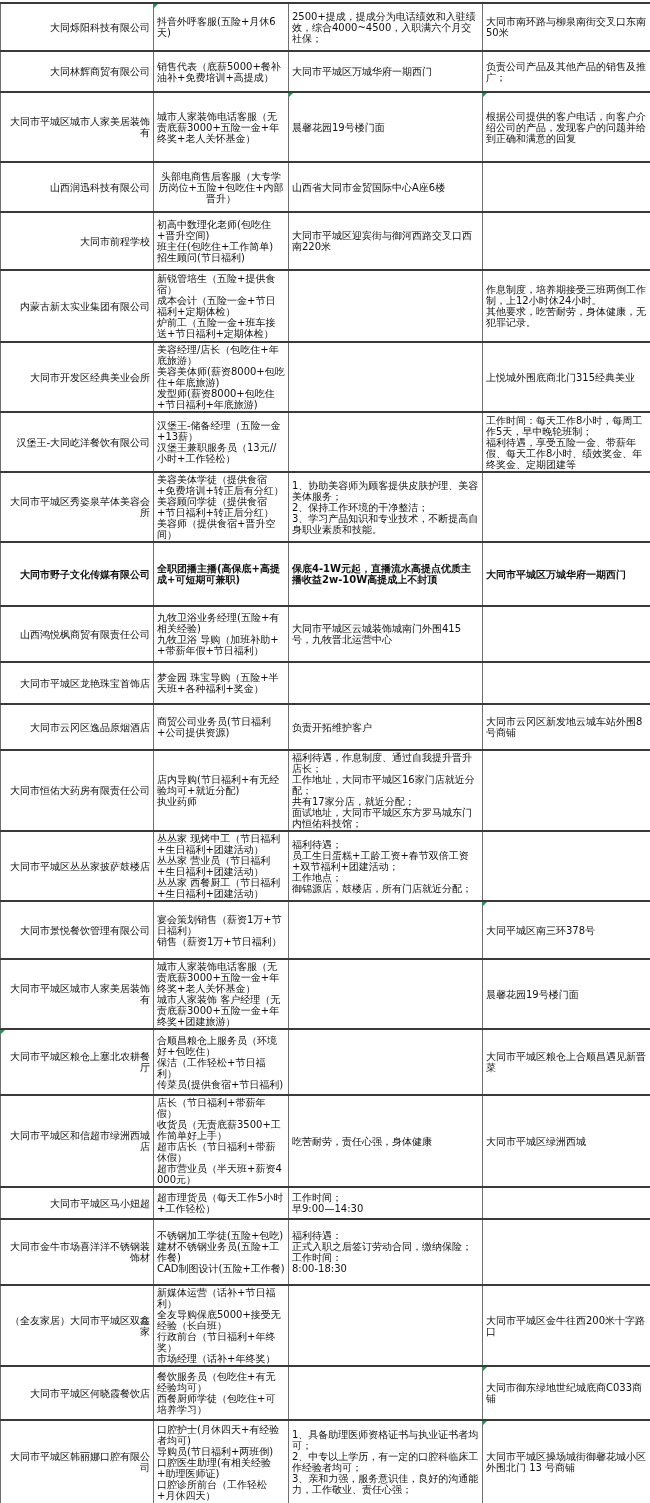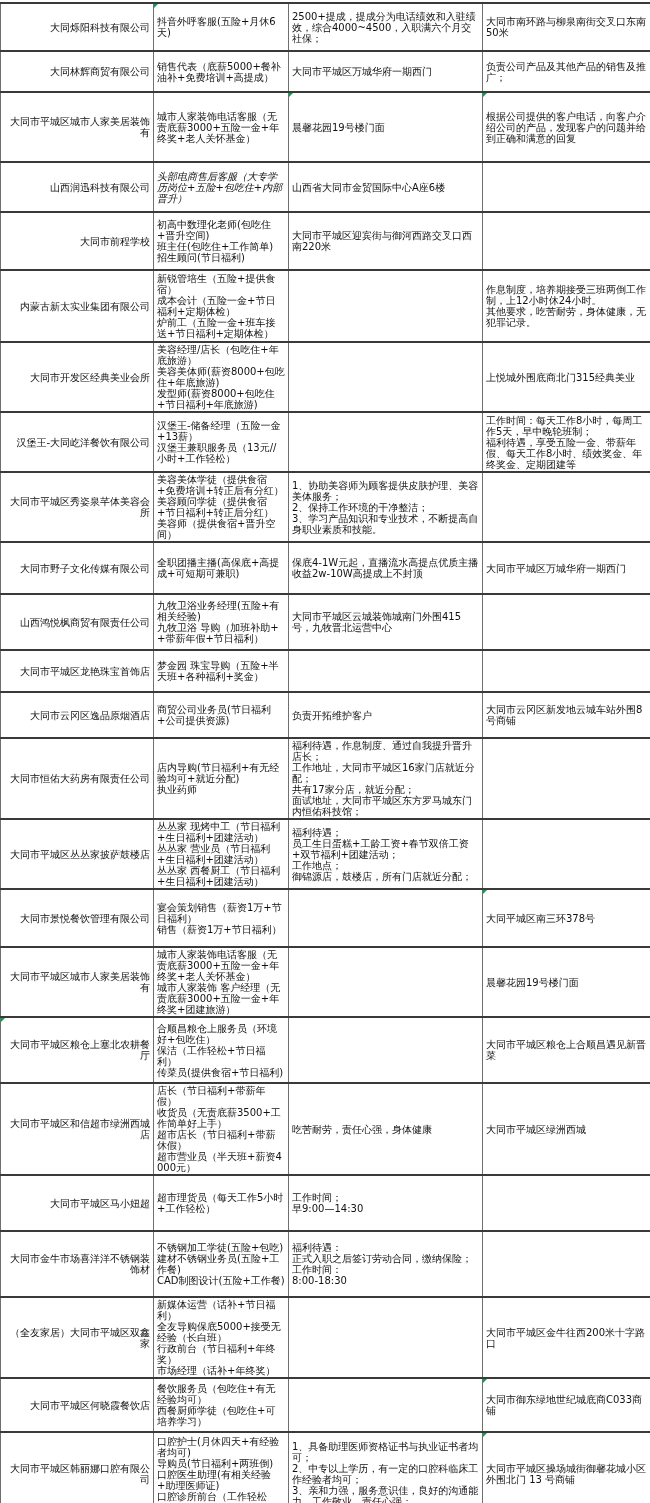--- a/index.html
+++ b/index.html
@@ -41,22 +41,21 @@
     line-height: 11px;
     color: #111111;
     white-space: pre-wrap;
     word-break: break-all;
   }
   td.col1 .cell-text {
     white-space: nowrap;
     text-align: right;
   }
   td.center .cell-text {
-    text-align: left;
-    font-style: italic;
+    text-align: center;
   }
   
   td.marker::before {
     content: "";
     position: absolute;
     top: 0;
     left: 0;
     width: 0;
     height: 0;
     border-top: 4px solid #00a651;
@@ -207,21 +206,21 @@
           </td>
           <td class="col3">
             <span class="cell-text">1、协助美容师为顾客提供皮肤护理、美容美体服务；
 2、保持工作环境的干净整洁；
 3、学习产品知识和专业技术，不断提高自身职业素质和技能。</span>
           </td>
           <td class="col4">
             <span class="cell-text"></span>
           </td>
         </tr>
-        <tr style="height: 52px;">
+        <tr style="height: 64px; font-weight: bold;">
           <td class="col1">
             <span class="cell-text">大同市野子文化传媒有限公司</span>
           </td>
           <td class="col2">
             <span class="cell-text">全职团播主播(高保底+高提成+可短期可兼职)</span>
           </td>
           <td class="col3">
             <span class="cell-text">保底4-1W元起，直播流水高提点优质主播收益2w-10W高提成上不封顶</span>
           </td>
           <td class="col4">
@@ -364,21 +363,21 @@
 超市店长（节日福利+带薪休假）
 超市营业员（半天班+薪资4000元）</span>
           </td>
           <td class="col3">
             <span class="cell-text">吃苦耐劳，责任心强，身体健康</span>
           </td>
           <td class="col4">
             <span class="cell-text">大同市平城区绿洲西城</span>
           </td>
         </tr>
-        <tr style="height: 56px; margin-top: 25px;">
+        <tr style="height: 32px; margin-top: 25px;">
           <td class="col1">
             <span class="cell-text">大同市平城区马小妞超</span>
           </td>
           <td class="col2">
             <span class="cell-text">超市理货员（每天工作5小时+工作轻松）</span>
           </td>
           <td class="col3">
             <span class="cell-text">工作时间；
 早9:00—14:30</span>
           </td>

